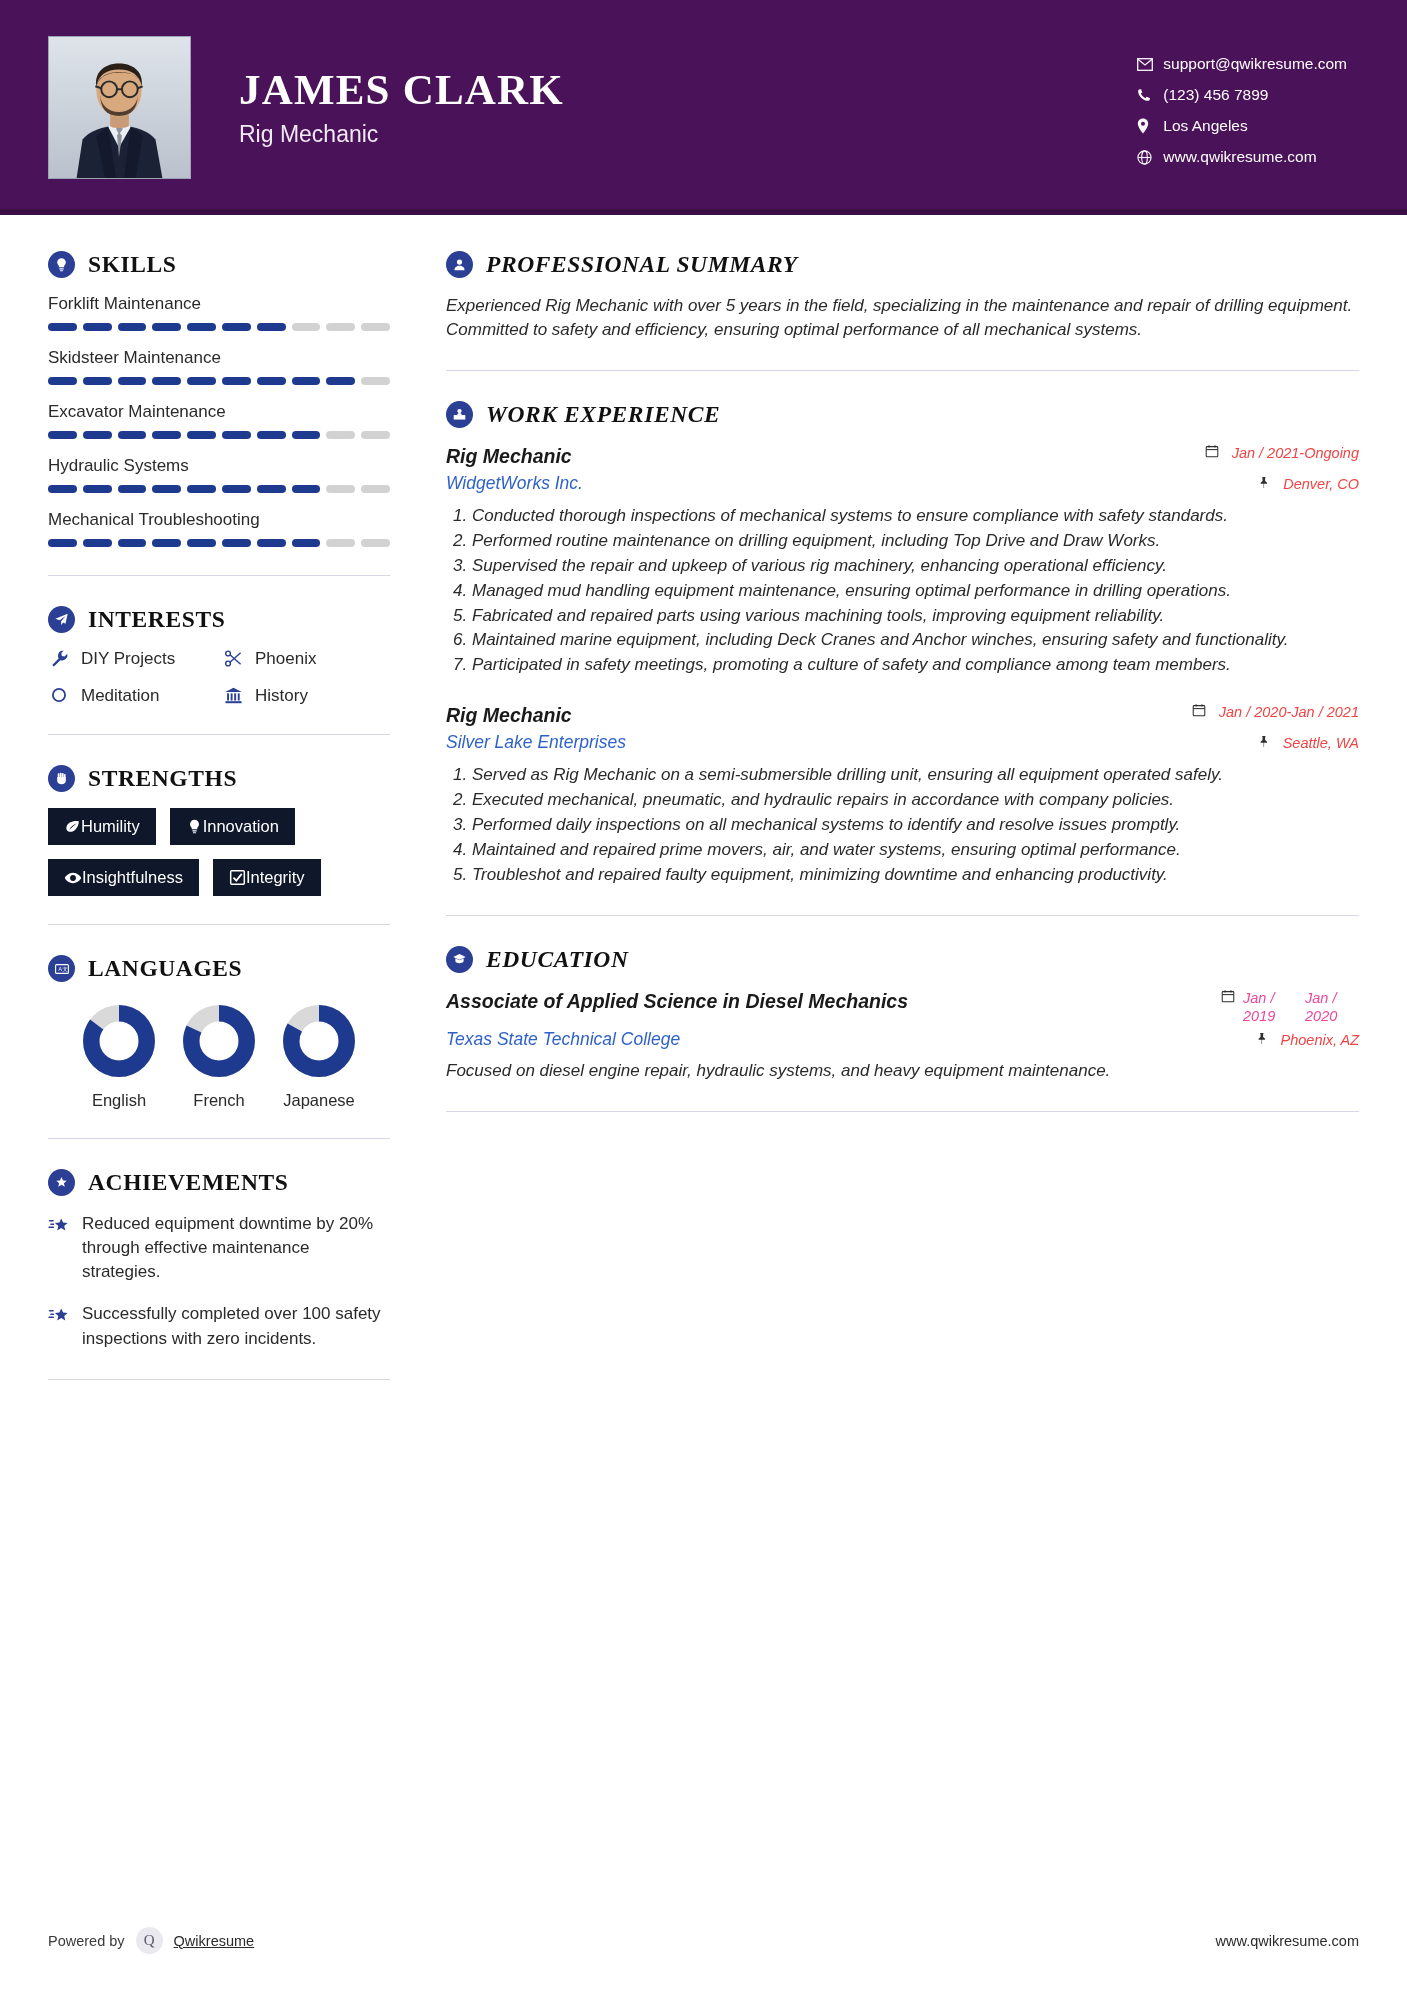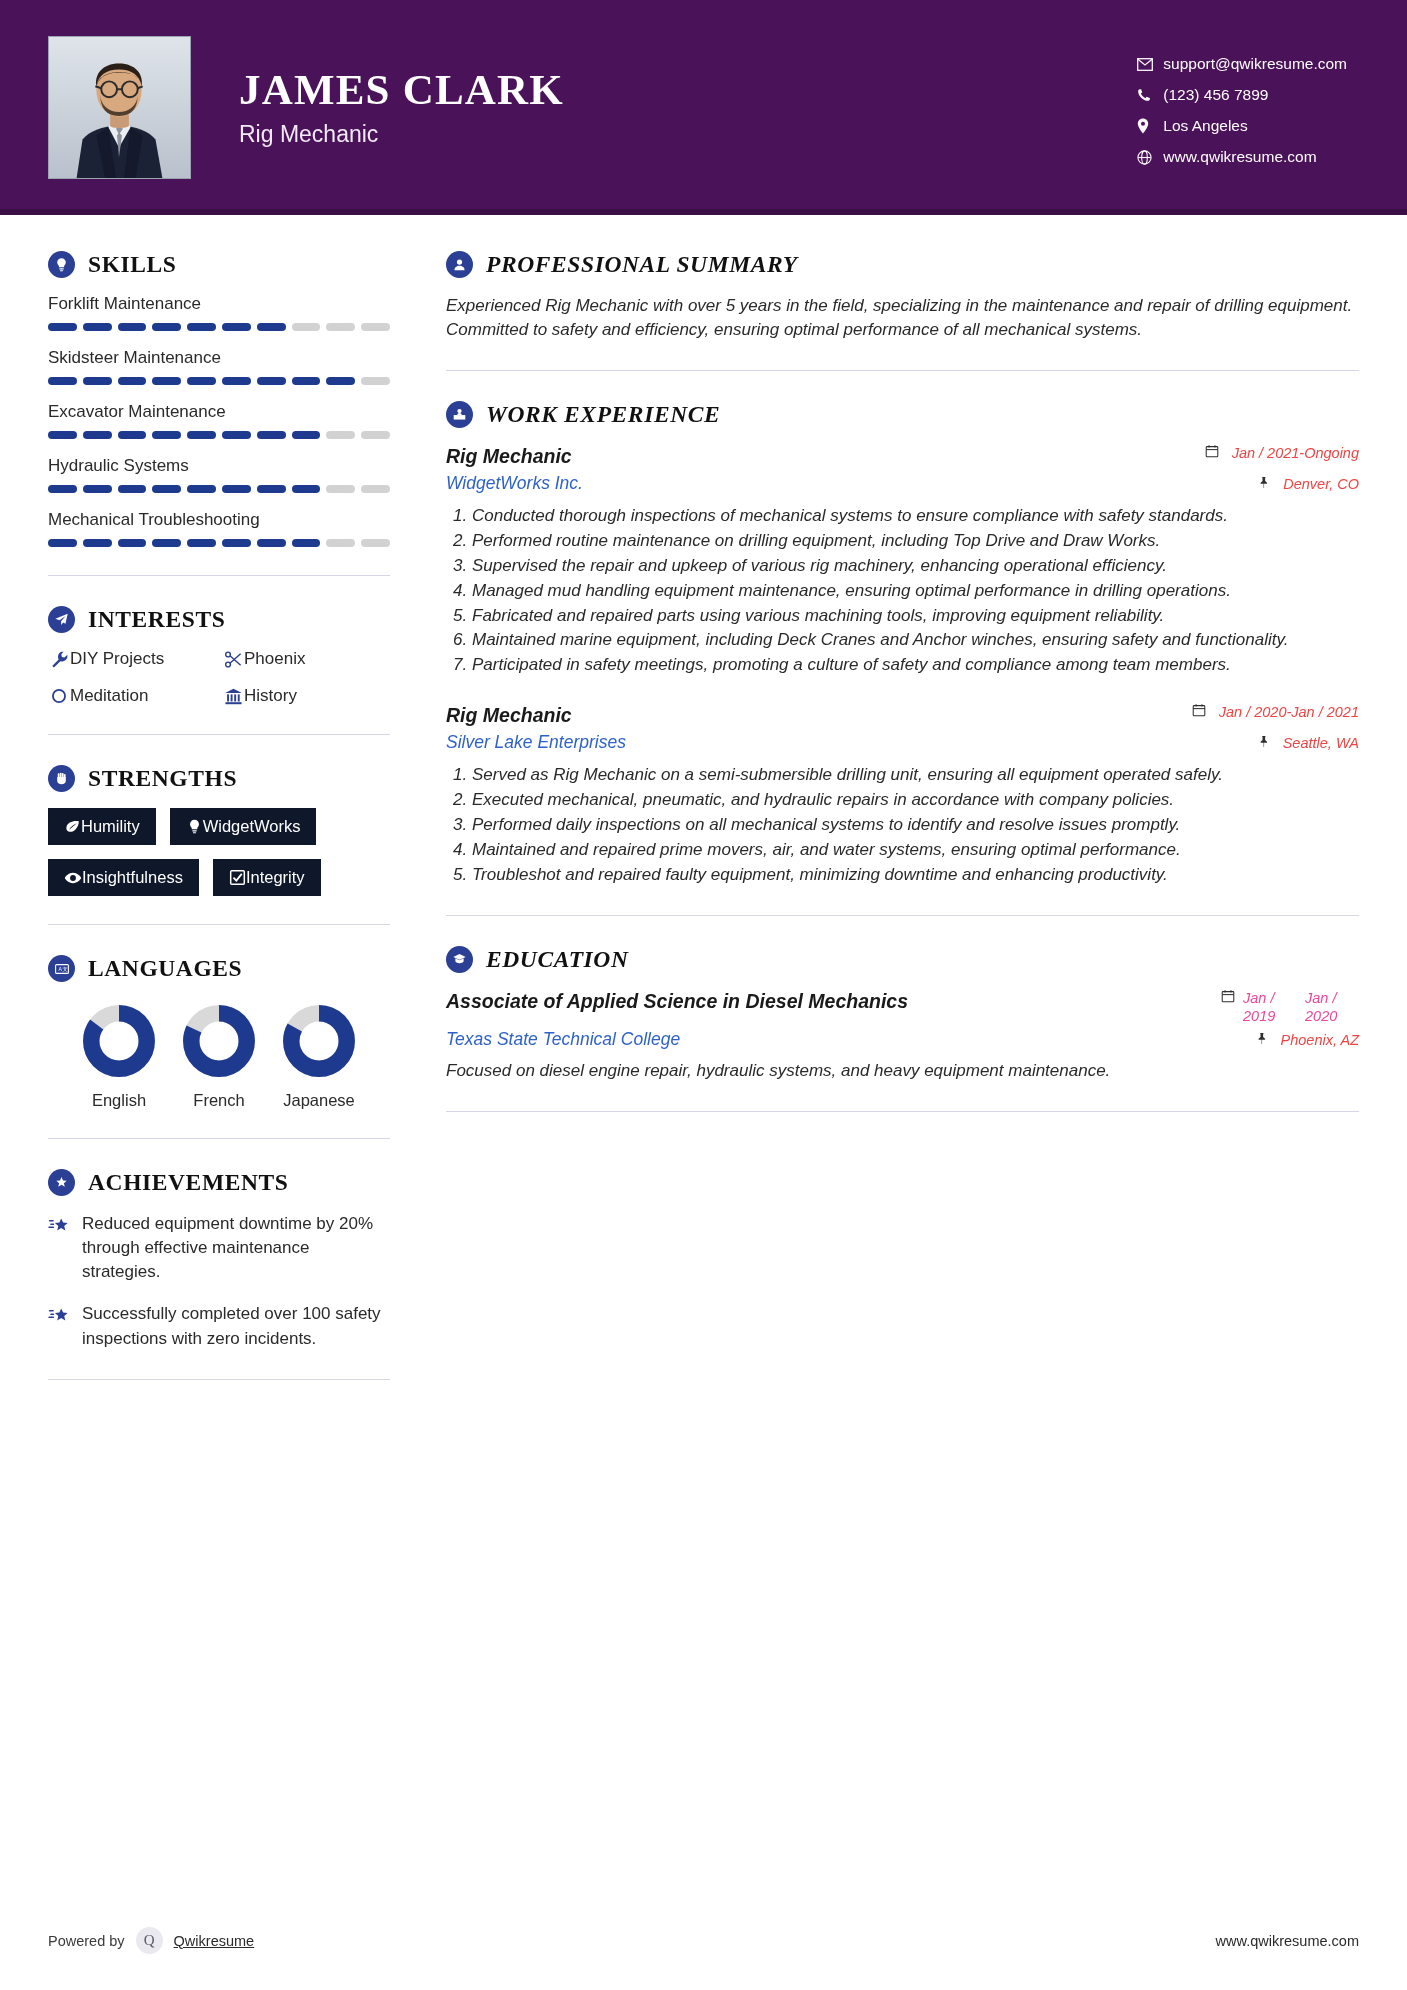--- a/index.html
+++ b/index.html
@@ -149,21 +149,22 @@
 
   
   .interest-grid {
     display: grid;
     grid-template-columns: 1fr 1fr;
     row-gap: 17px;
     column-gap: 6px;
   }
   .interest {
     display: flex;
-    align-items: center;
+    align-items: flex-start;
+    gap: 11px;
     font-size: 17px;
     color: #2a2a2a;
   }
   .interest .ii { color: #2b3f94; display: inline-flex; width: 22px; justify-content:center; }
 
   
   .strength-grid {
     display: flex;
     flex-wrap: wrap;
     gap: 14px;
@@ -584,21 +585,21 @@
               <span>Humility</span>
             </div>
             <div class="strength">
               <span class="si">
                 <svg width="17" height="17" viewBox="0 0 16 16" fill="#ffffff">
                   <path d="M8 1.6 C5.6 1.6 3.8 3.5 3.8 5.8 C3.8 7.3 4.6 8.4 5.4 9.2 L5.4 10.6 L10.6 10.6 L10.6 9.2 C11.4 8.4 12.2 7.3 12.2 5.8 C12.2 3.5 10.4 1.6 8 1.6 Z"></path>
                   <rect x="5.8" y="11.5" width="4.4" height="1.2" rx=".6"></rect>
                   <rect x="6.5" y="13.3" width="3" height="1.1" rx=".5"></rect>
                 </svg>
               </span>
-              <span>WidgetWorks</span>
+              <span>Innovation</span>
             </div>
             <div class="strength">
               <span class="si">
                 <svg width="18" height="18" viewBox="0 0 16 16" fill="#ffffff">
                   <path d="M8 3.4 C4.2 3.4 1.4 6.4 0.7 8 C1.4 9.6 4.2 12.6 8 12.6 C11.8 12.6 14.6 9.6 15.3 8 C14.6 6.4 11.8 3.4 8 3.4 Z M8 10.6 A2.6 2.6 0 1 1 8 5.4 A2.6 2.6 0 1 1 8 10.6 Z"></path>
                 </svg>
               </span>
               <span>Insightfulness</span>
             </div>
             <div class="strength">

